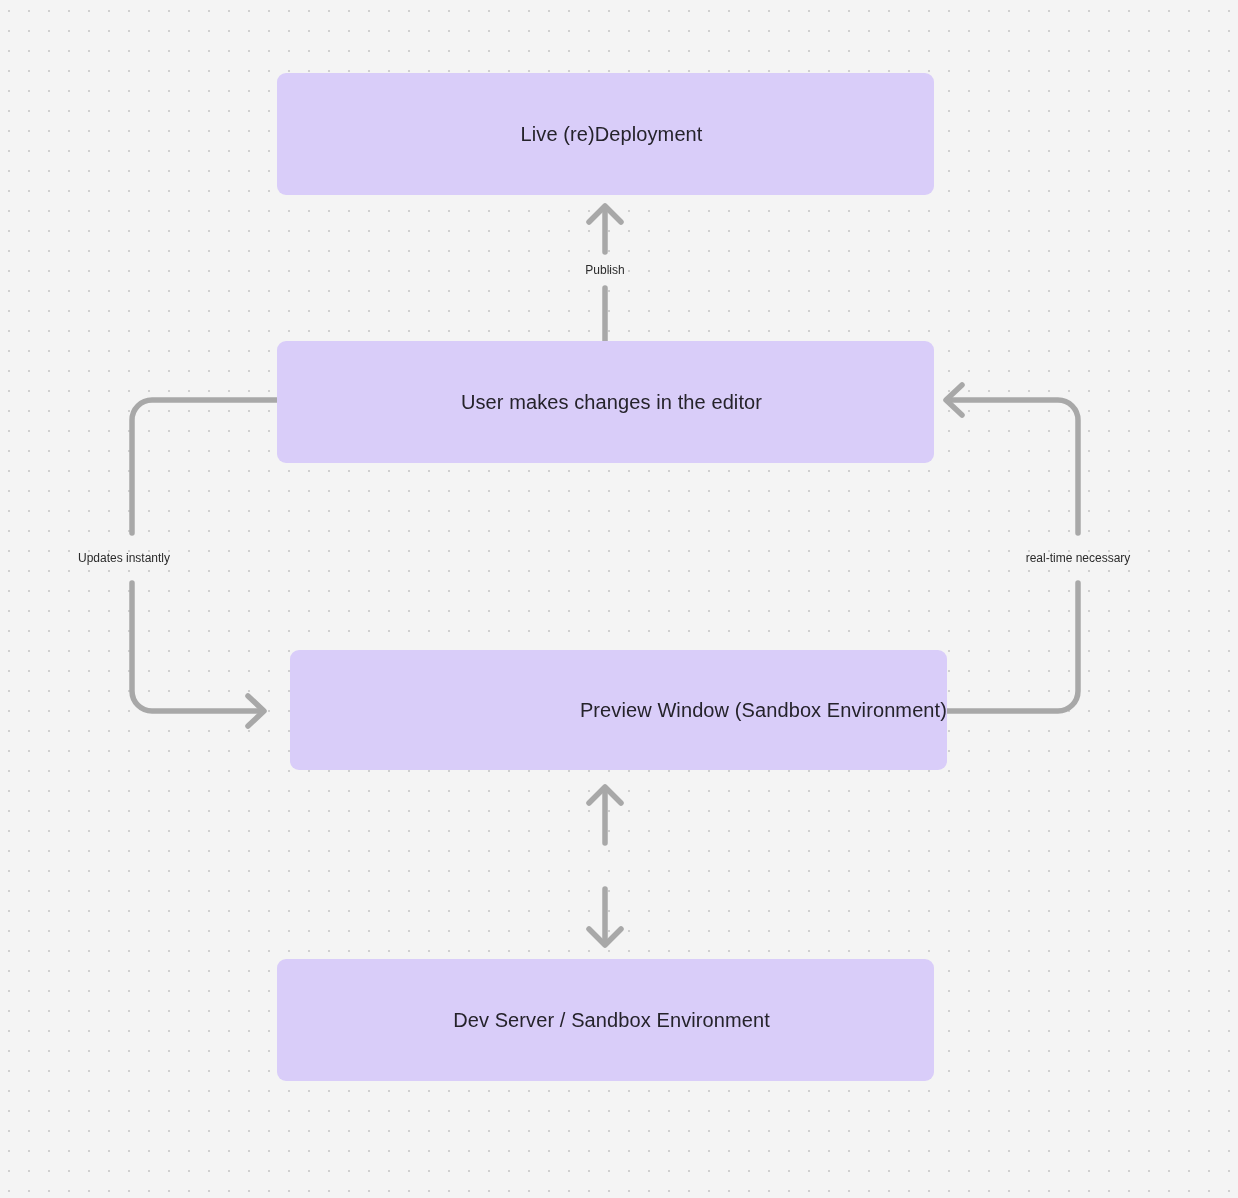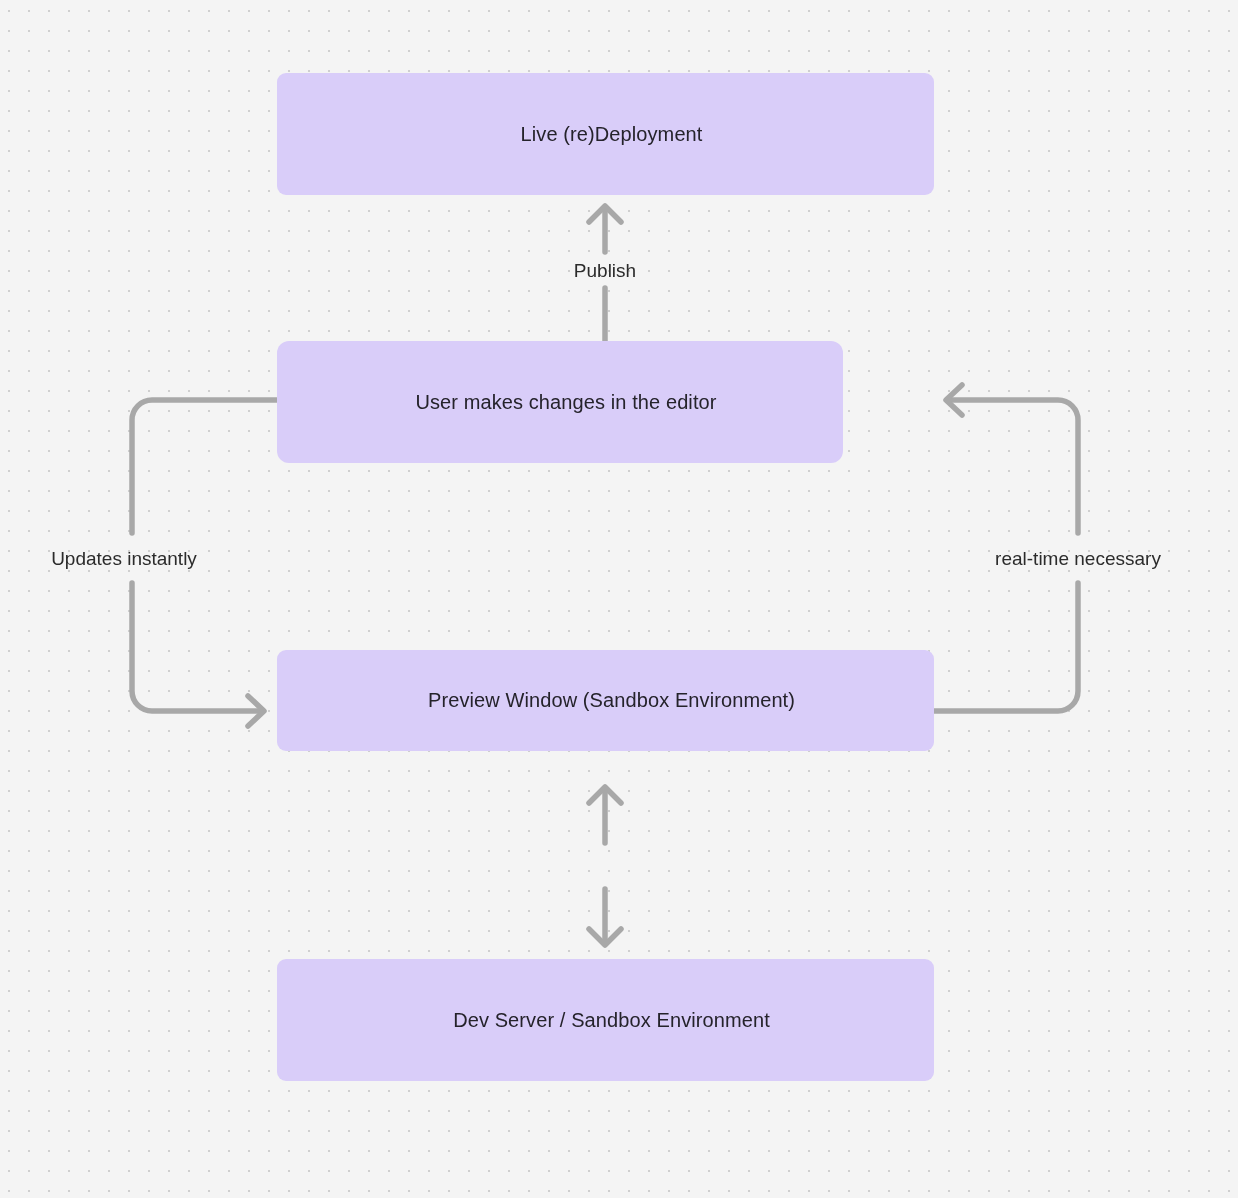--- a/index.html
+++ b/index.html
@@ -39,21 +39,21 @@
     letter-spacing: 0.1px;
     text-align: center;
     padding-left: 12px;
   }
   .node-label {
     pointer-events: none;
   }
   .edge-label {
     position: absolute;
     font-family: "Liberation Sans", sans-serif;
-    font-size: 19px;
+    font-size: 12px;
     color: #2b2b2b;
     white-space: nowrap;
     background: transparent;
     line-height: 1;
   }
   .edge-label.center {
     transform: translate(-50%, -50%);
   }
 </style>
 </head>
@@ -89,25 +89,25 @@
         <path d="M 589 929 L 605 945 L 621 929"></path>
       </g>
 
     </g>
   </svg>
 
   <div class="node" style="left:277px; top:73px; width:657px; height:122px;">
     <span class="node-label">Live (re)Deployment</span>
   </div>
 
-  <div class="node" style="left:277px; top:341px; width:566px; height:122px;border-radius:12px;">
+  <div class="node" style="left:277px; top:341px; width:657px; height:122px;">
     <span class="node-label">User makes changes in the editor</span>
   </div>
 
-  <div class="node" style="left:277px; top:650px; width:657px; height:101px;">
+  <div class="node" style="left:290px; top:650px; width:657px; height:120px;justify-content:flex-end;">
     <span class="node-label">Preview Window (Sandbox Environment)</span>
   </div>
 
   <div class="node" style="left:277px; top:959px; width:657px; height:122px;justify-content:center;">
     <span class="node-label">Dev Server / Sandbox Environment</span>
   </div>
 
   <div class="edge-label center" style="left:605px; top:270px;">Publish</div>
 
   <div class="edge-label center" style="left:124px; top:558px;">Updates instantly</div>

